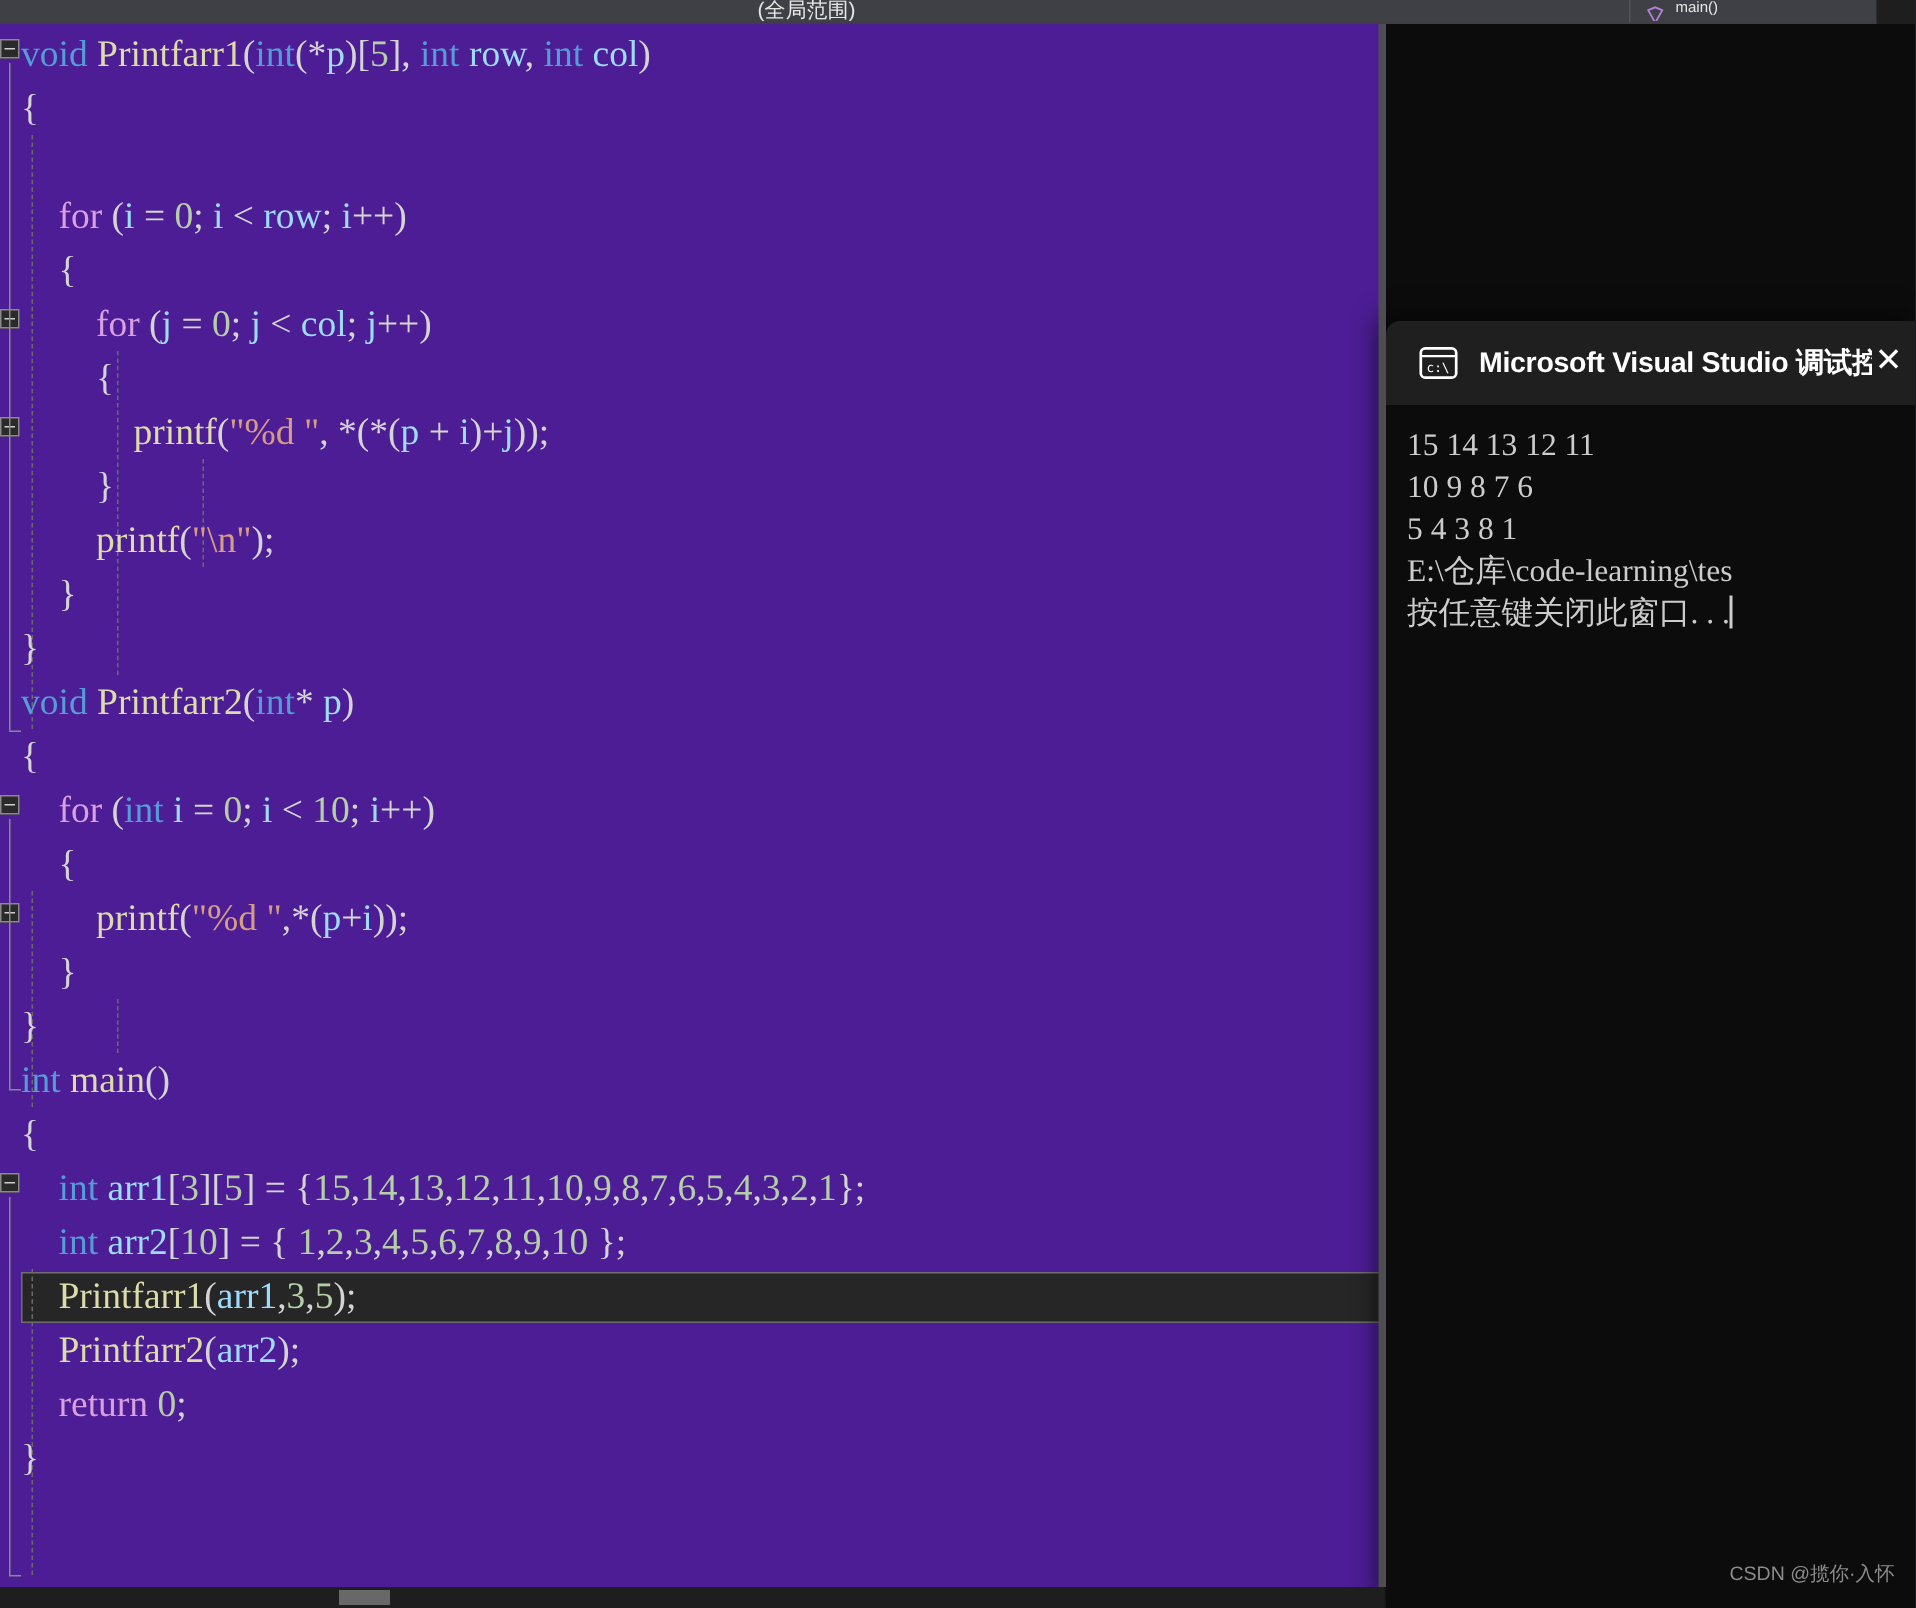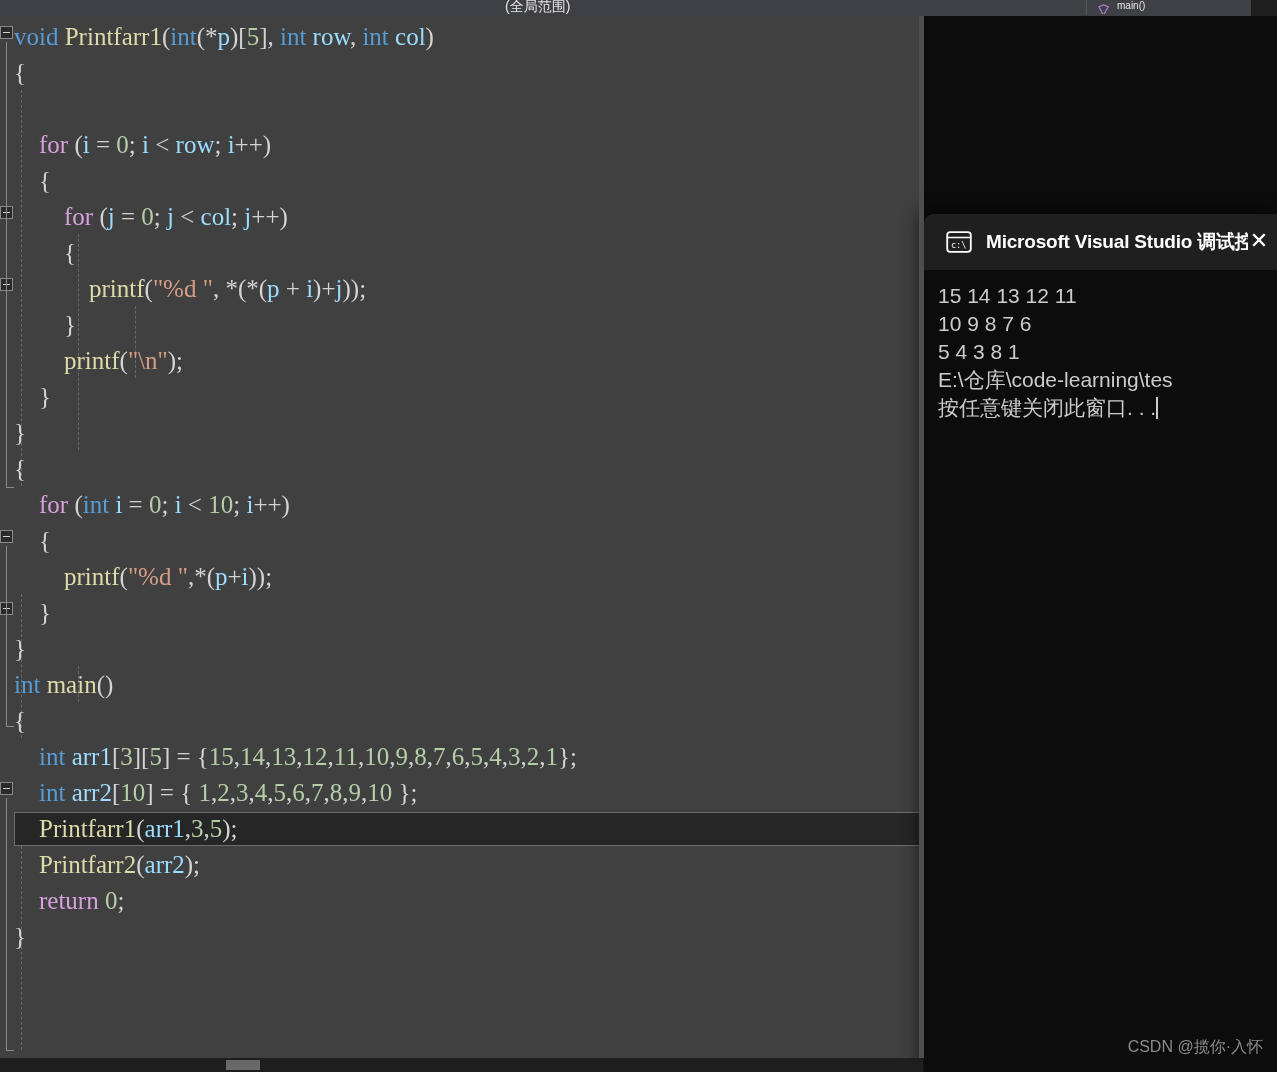--- a/index.html
+++ b/index.html
@@ -60,21 +60,21 @@
     width: 15px; height: 15px;
     display: inline-block;
     position: relative; top: 4px;
   }
 
   
   .editor {
     position: absolute;
     left: 0; top: 16px;
     width: 923px; height: 1042px;
-    background: #404040;
+    background: #4c1d95;
     overflow: hidden;
   }
   .code-layer {
     position: absolute;
     left: 0; top: 0;
     width: 923px;
     padding-top: 3px;
   }
   .line {
     position: relative;
@@ -210,41 +210,41 @@
     right: 6px; top: 15px;
     width: 24px; height: 24px;
     color: #ffffff;
     font-size: 22px;
     line-height: 24px;
     text-align: center;
     font-family: "DejaVu Sans", sans-serif;
   }
   .console-body {
     padding: 12px 0 0 14px;
-    font-family: Liberation Sans, sans-serif;
+    font-family: Liberation Serif, serif;
     font-size: 21px;
     line-height: 28px;
     color: #cccccc;
     white-space: pre;
     overflow: hidden;
   }
   .console-body .out-line { height: 28px; overflow: hidden; }
   .cursor-block {
     display: inline-block;
     width: 2px; height: 22px;
     background: #cccccc;
     vertical-align: -4px;
   }
 
   
   .watermark {
     position: absolute;
     right: 14px; bottom: 14px;
     color: #8c8c8c;
-    font-size: 16px;
+    font-size: 13px;
     font-family: "Liberation Sans", sans-serif;
     z-index: 20;
     white-space: nowrap;
   }
 </style>
 </head>
 <body>
 
 <div id="app">
 
@@ -268,20 +268,21 @@
         <div class="line"><span class="txt"></span></div>
         <div class="line"><span class="txt">    <span class="ctl">for</span> <span class="pun">(</span><span class="var">i</span> <span class="pun">=</span> <span class="num">0</span><span class="pun">;</span> <span class="var">i</span> <span class="pun">&lt;</span> <span class="var">row</span><span class="pun">;</span> <span class="var">i</span><span class="pun">+</span><span class="pun">+</span><span class="pun">)</span></span></div>
         <div class="line"><span class="txt">    <span class="pun">{</span></span></div>
         <div class="line"><span class="txt">        <span class="ctl">for</span> <span class="pun">(</span><span class="var">j</span> <span class="pun">=</span> <span class="num">0</span><span class="pun">;</span> <span class="var">j</span> <span class="pun">&lt;</span> <span class="var">col</span><span class="pun">;</span> <span class="var">j</span><span class="pun">+</span><span class="pun">+</span><span class="pun">)</span></span></div>
         <div class="line"><span class="txt">        <span class="pun">{</span></span></div>
         <div class="line"><span class="txt">            <span class="fn">printf</span><span class="pun">(</span><span class="str">"%d "</span><span class="pun">,</span> <span class="pun">*</span><span class="pun">(</span><span class="pun">*</span><span class="pun">(</span><span class="var">p</span> <span class="pun">+</span> <span class="var">i</span><span class="pun">)</span><span class="pun">+</span><span class="var">j</span><span class="pun">)</span><span class="pun">)</span><span class="pun">;</span></span></div>
         <div class="line"><span class="txt">        <span class="pun">}</span></span></div>
         <div class="line"><span class="txt">        <span class="fn">printf</span><span class="pun">(</span><span class="str">"\n"</span><span class="pun">)</span><span class="pun">;</span></span></div>
         <div class="line"><span class="txt">    <span class="pun">}</span></span></div>
         <div class="line"><span class="txt"><span class="pun">}</span></span></div>
+        <div class="line"><span class="txt"><span class="kw">void</span> <span class="fn">Printfarr2</span><span class="pun">(</span><span class="kw">int</span><span class="pun">*</span> <span class="var">p</span><span class="pun">)</span></span></div>
         <div class="line"><span class="txt"><span class="pun">{</span></span></div>
         <div class="line"><span class="txt">    <span class="ctl">for</span> <span class="pun">(</span><span class="kw">int</span> <span class="var">i</span> <span class="pun">=</span> <span class="num">0</span><span class="pun">;</span> <span class="var">i</span> <span class="pun">&lt;</span> <span class="num">10</span><span class="pun">;</span> <span class="var">i</span><span class="pun">+</span><span class="pun">+</span><span class="pun">)</span></span></div>
         <div class="line"><span class="txt">    <span class="pun">{</span></span></div>
         <div class="line"><span class="txt">        <span class="fn">printf</span><span class="pun">(</span><span class="str">"%d "</span><span class="pun">,</span><span class="pun">*</span><span class="pun">(</span><span class="var">p</span><span class="pun">+</span><span class="var">i</span><span class="pun">)</span><span class="pun">)</span><span class="pun">;</span></span></div>
         <div class="line"><span class="txt">    <span class="pun">}</span></span></div>
         <div class="line"><span class="txt"><span class="pun">}</span></span></div>
         <div class="line"><span class="txt"><span class="kw">int</span> <span class="fn">main</span><span class="pun">(</span><span class="pun">)</span></span></div>
         <div class="line"><span class="txt"><span class="pun">{</span></span></div>
         <div class="line"><span class="txt">    <span class="kw">int</span> <span class="var">arr1</span><span class="pun">[</span><span class="num">3</span><span class="pun">]</span><span class="pun">[</span><span class="num">5</span><span class="pun">]</span> <span class="pun">=</span> <span class="pun">{</span><span class="num">15</span><span class="pun">,</span><span class="num">14</span><span class="pun">,</span><span class="num">13</span><span class="pun">,</span><span class="num">12</span><span class="pun">,</span><span class="num">11</span><span class="pun">,</span><span class="num">10</span><span class="pun">,</span><span class="num">9</span><span class="pun">,</span><span class="num">8</span><span class="pun">,</span><span class="num">7</span><span class="pun">,</span><span class="num">6</span><span class="pun">,</span><span class="num">5</span><span class="pun">,</span><span class="num">4</span><span class="pun">,</span><span class="num">3</span><span class="pun">,</span><span class="num">2</span><span class="pun">,</span><span class="num">1</span><span class="pun">}</span><span class="pun">;</span></span></div>
         <div class="line"><span class="txt">    <span class="kw">int</span> <span class="var">arr2</span><span class="pun">[</span><span class="num">10</span><span class="pun">]</span> <span class="pun">=</span> <span class="pun">{</span> <span class="num">1</span><span class="pun">,</span><span class="num">2</span><span class="pun">,</span><span class="num">3</span><span class="pun">,</span><span class="num">4</span><span class="pun">,</span><span class="num">5</span><span class="pun">,</span><span class="num">6</span><span class="pun">,</span><span class="num">7</span><span class="pun">,</span><span class="num">8</span><span class="pun">,</span><span class="num">9</span><span class="pun">,</span><span class="num">10</span> <span class="pun">}</span><span class="pun">;</span></span></div>

